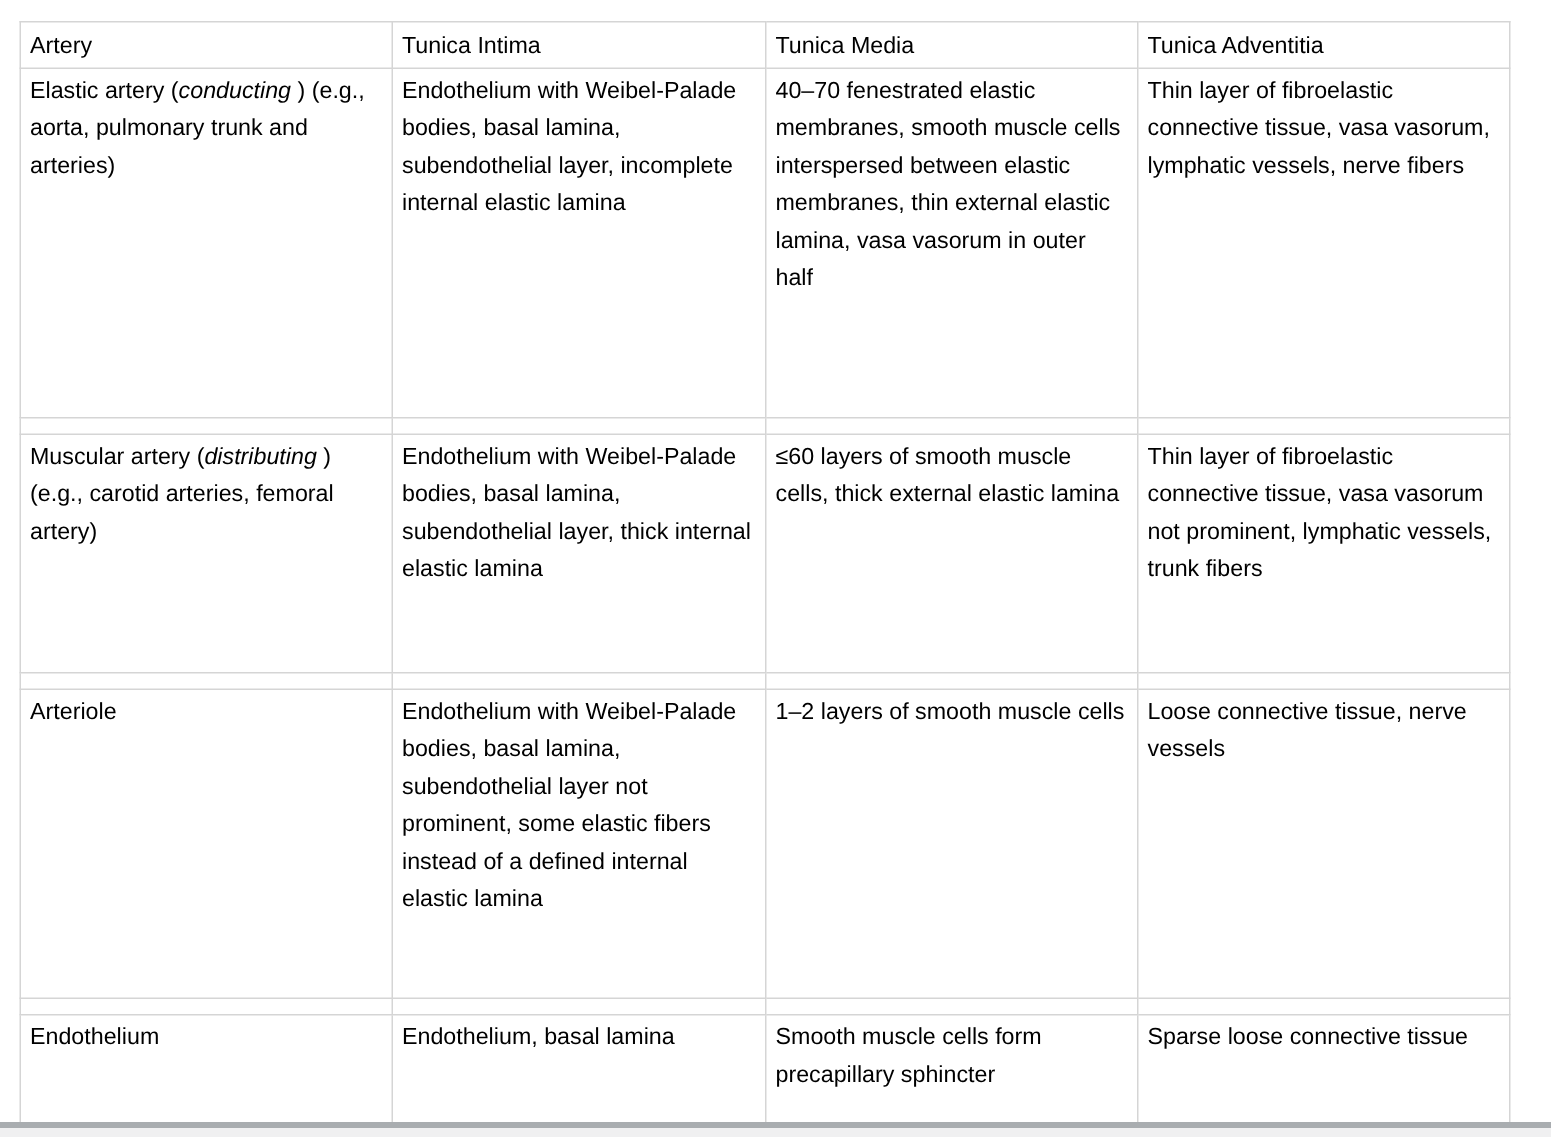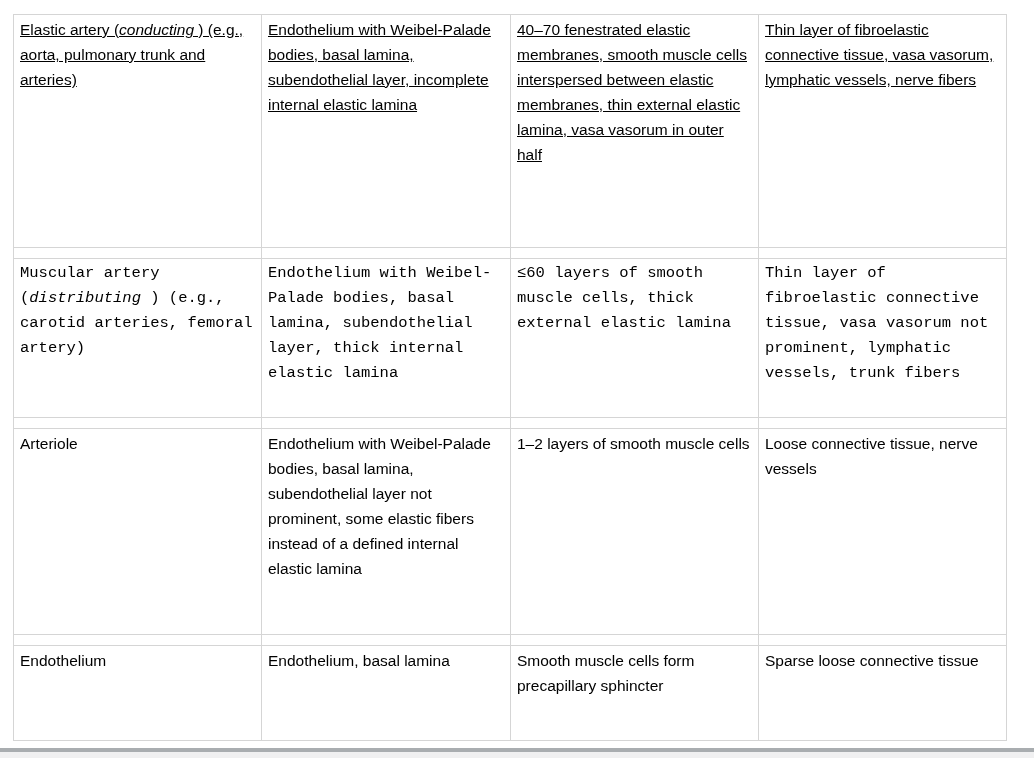--- a/index.html
+++ b/index.html
@@ -19,22 +19,22 @@
     font-size:15.5px;line-height:25px;
   }
   table.grid td,table.grid th{
     border:1px solid var(--table-border);
     vertical-align:top;text-align:left;
     padding:2px 5px 2px 6px;
     font-weight:normal;
     overflow:hidden;
   }
   tr.hdr th{height:30px;padding-top:3px;}
-  tr.r1 td{height:233px;text-decoration:underline;}
-  tr.r2 td{height:159px;font-family:Liberation Mono, monospace;}
+  tr.r1 td{height:233px;}
+  tr.r2 td{height:159px;}
   tr.r3 td{height:206px;}
   tr.r4 td{height:95px;}
   tr.spacer td{height:11px;padding:0;}
   i{font-style:italic;}
   .bottom-edge{position:absolute;left:0;top:748px;width:1034px;height:10px;}
   .edge-line{height:4px;background:var(--window-edge);}
   .edge-fill{height:6px;background:var(--window-edge-fill);}
 </style>
 </head>
 <body>
@@ -42,20 +42,26 @@
 <div class="canvas">
 
   <table class="grid">
     <colgroup>
       <col style="width:248px">
         <col style="width:249px">
         <col style="width:248px">
         <col style="width:248px">
     </colgroup>
     <tbody>
+        <tr class="hdr">
+      <th>Artery</th>
+      <th>Tunica Intima</th>
+      <th>Tunica Media</th>
+      <th>Tunica Adventitia</th>
+    </tr>
 
     <tr class="r1">
       <td><span>Elastic artery (</span><i>conducting</i><span> ) (e.g., aorta, pulmonary trunk and arteries)</span></td>
       <td>Endothelium with Weibel-Palade bodies, basal lamina, subendothelial layer, incomplete internal elastic lamina</td>
       <td>40–70 fenestrated elastic membranes, smooth muscle cells interspersed between elastic membranes, thin external elastic lamina, vasa vasorum in outer half</td>
       <td>Thin layer of fibroelastic connective tissue, vasa vasorum, lymphatic vessels, nerve fibers</td>
     </tr>
     <tr class="spacer">
       <td></td>
           <td></td>

